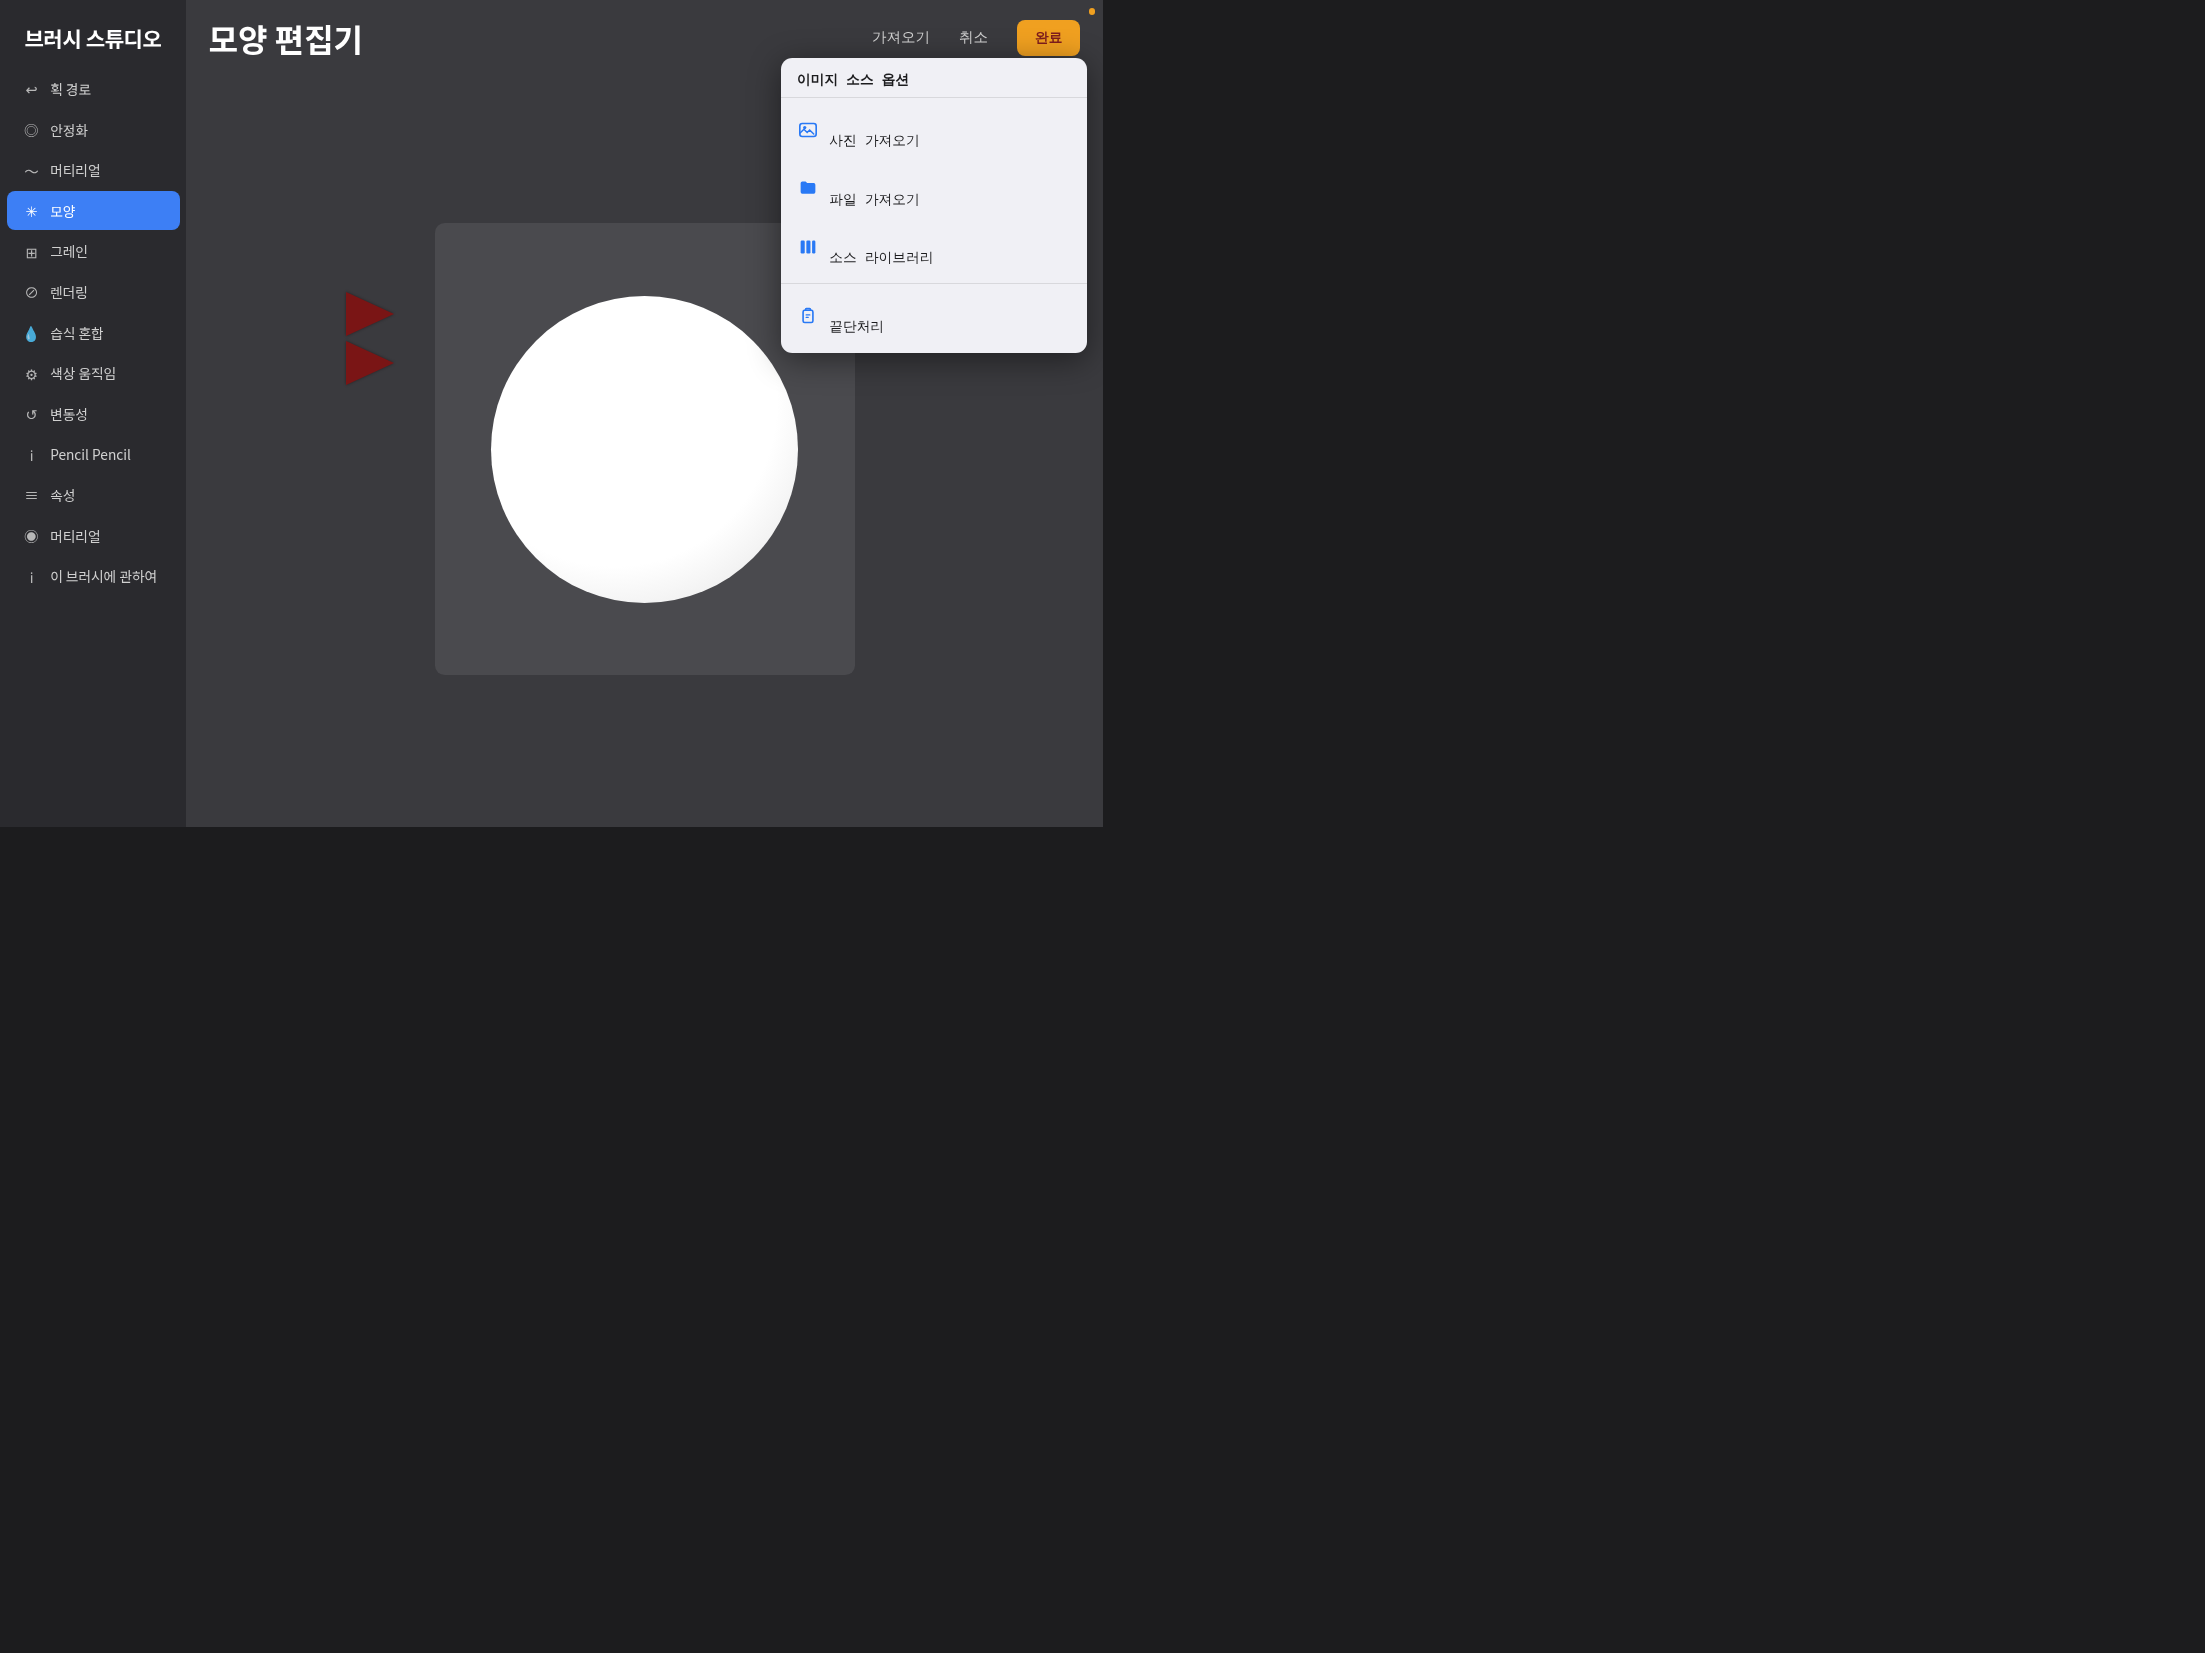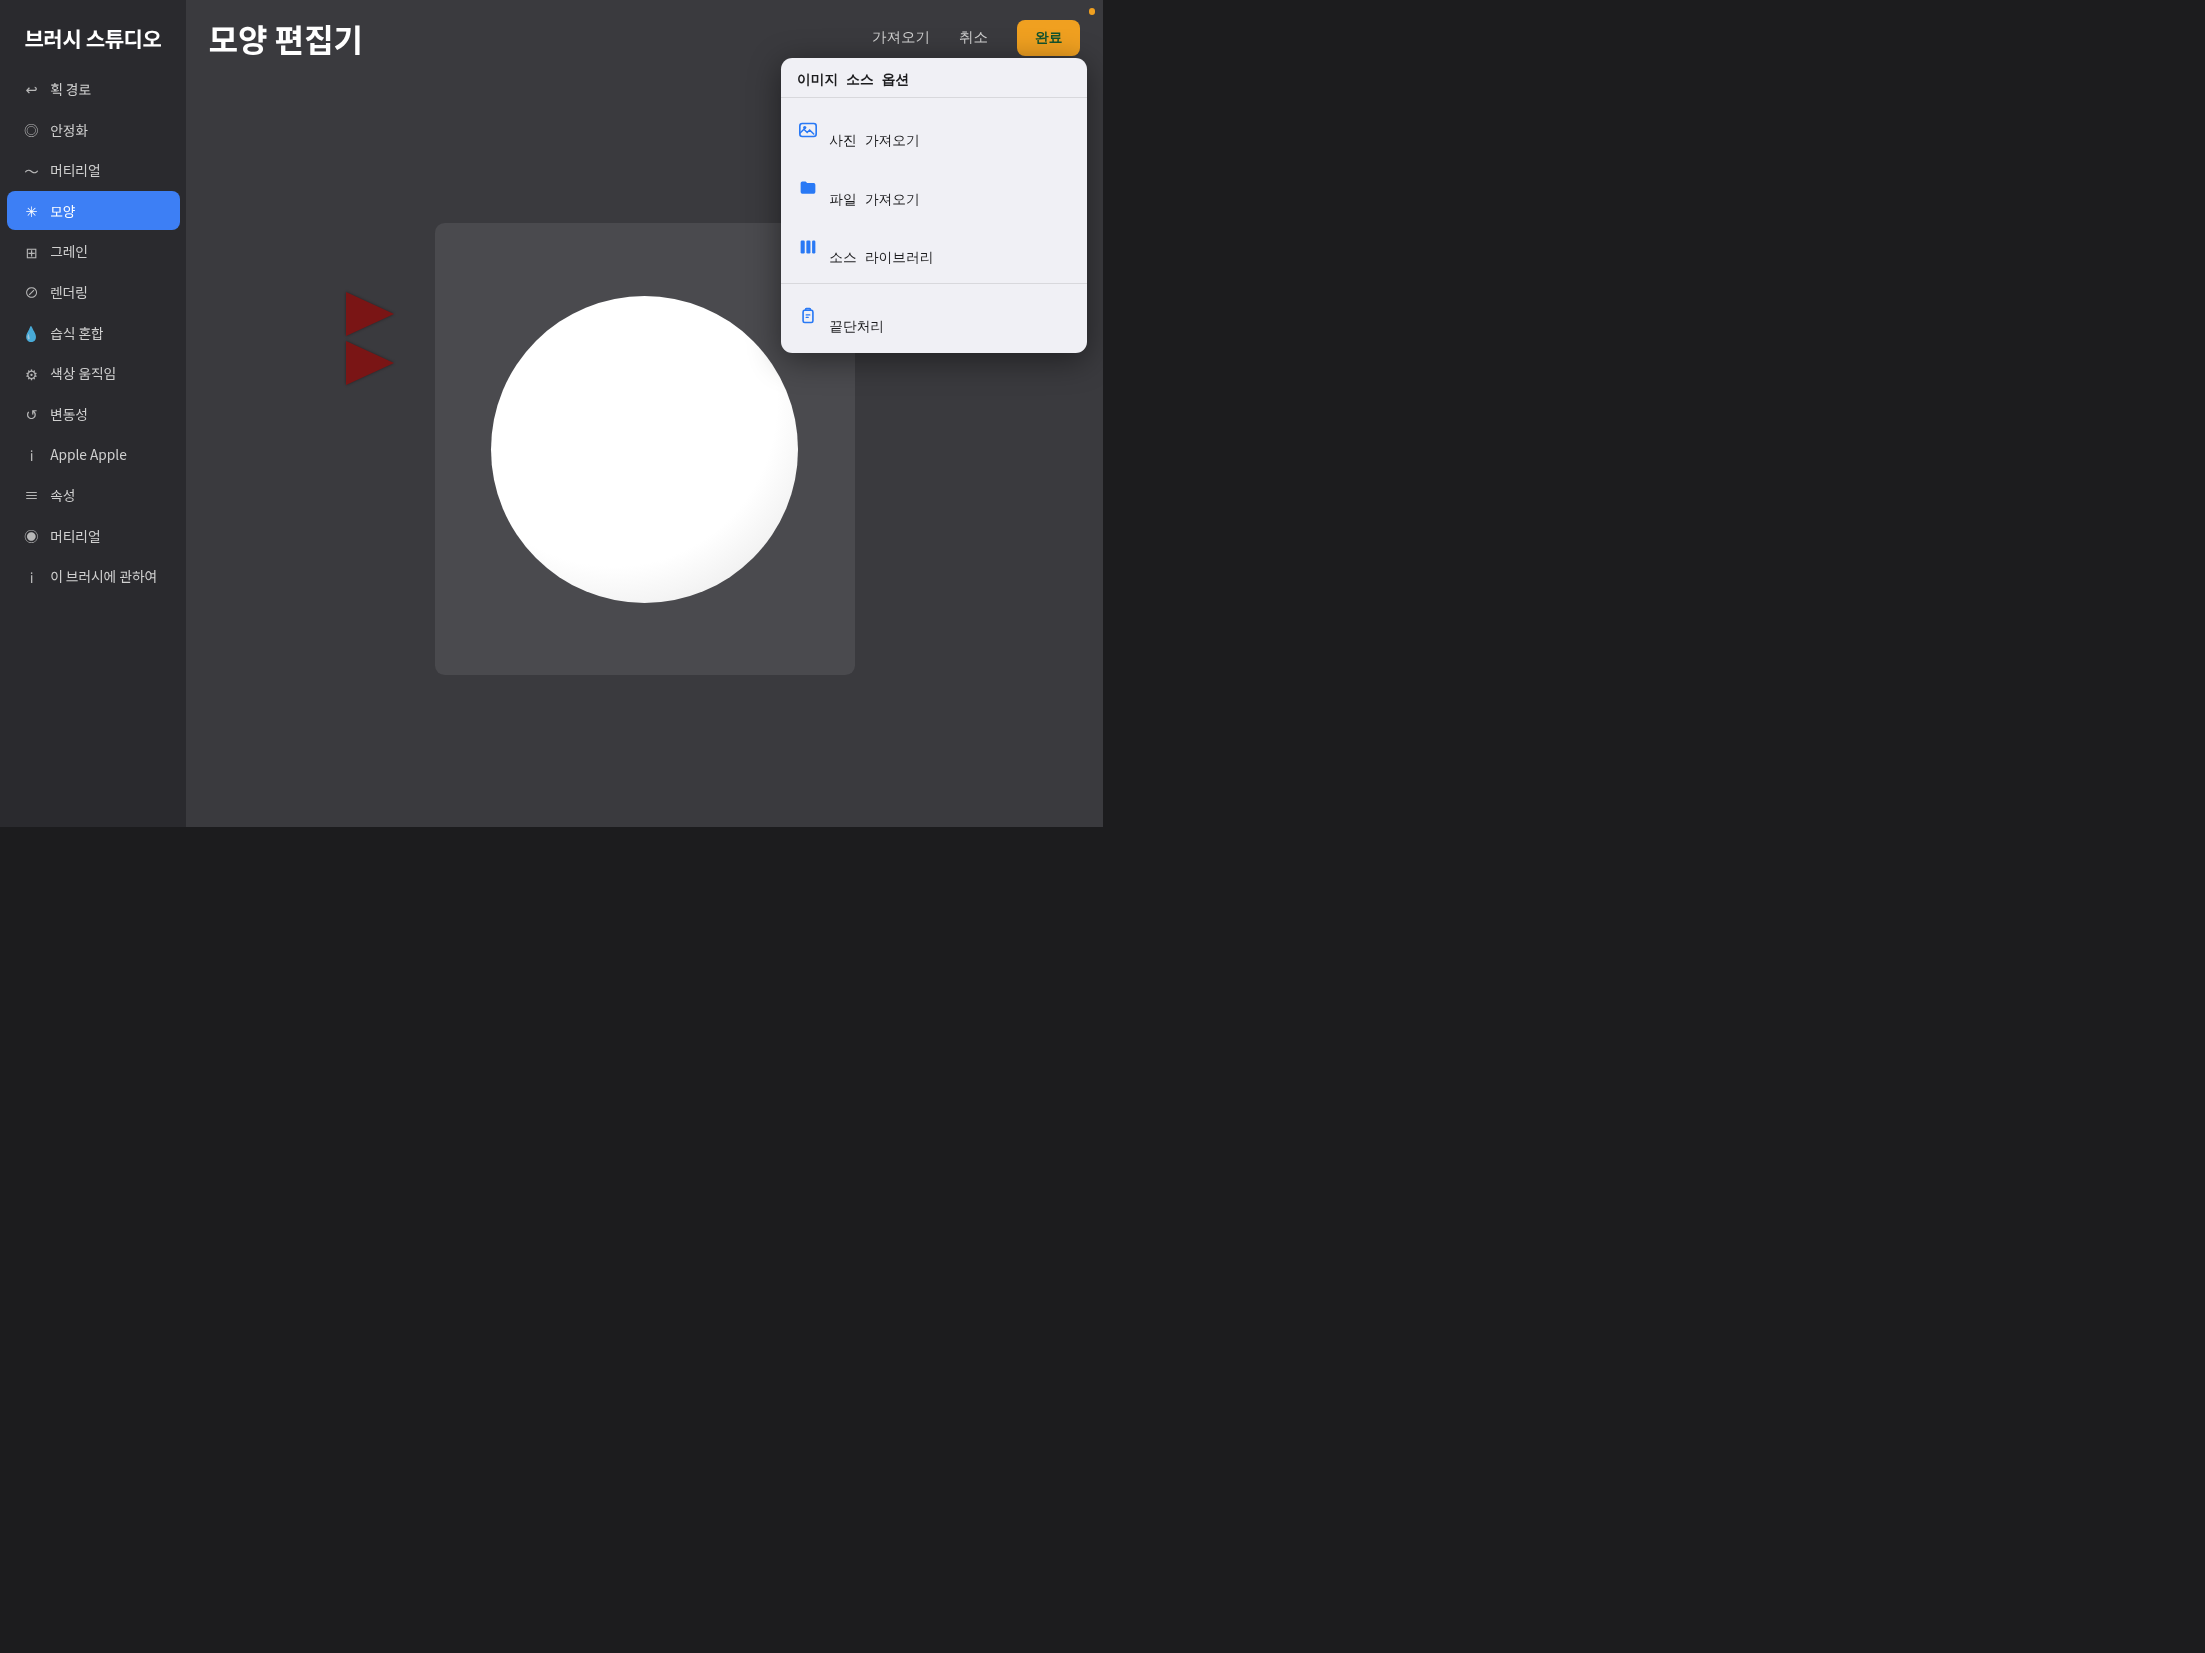--- a/index.html
+++ b/index.html
@@ -85,21 +85,21 @@
       background: none;
       border: none;
       color: #d0d0d0;
       font-size: 14.5px;
       cursor: pointer;
       font-family: inherit;
     }
     .btn-complete {
       background: #f0a020;
       border: none;
-      color: #14532d;
+      color: #7f1d1d;
       font-size: 13.7px;
       font-weight: 600;
       padding: 9px 18px;
       border-radius: 8px;
       cursor: pointer;
       font-family: inherit;
     }
 
     
     .canvas-area {
@@ -247,21 +247,21 @@
   <div class="sidebar-item">
     <span class="icon">⚙</span>
     <span>색상 움직임</span>
   </div>
   <div class="sidebar-item">
     <span class="icon">↺</span>
     <span>변동성</span>
   </div>
   <div class="sidebar-item">
     <span class="icon">ℹ</span>
-    <span>Apple Apple</span>
+    <span>Pencil Pencil</span>
   </div>
   <div class="sidebar-item">
     <span class="icon">≡</span>
     <span>속성</span>
   </div>
   <div class="sidebar-item">
     <span class="icon">◉</span>
     <span>머티리얼</span>
   </div>
   <div class="sidebar-item">

